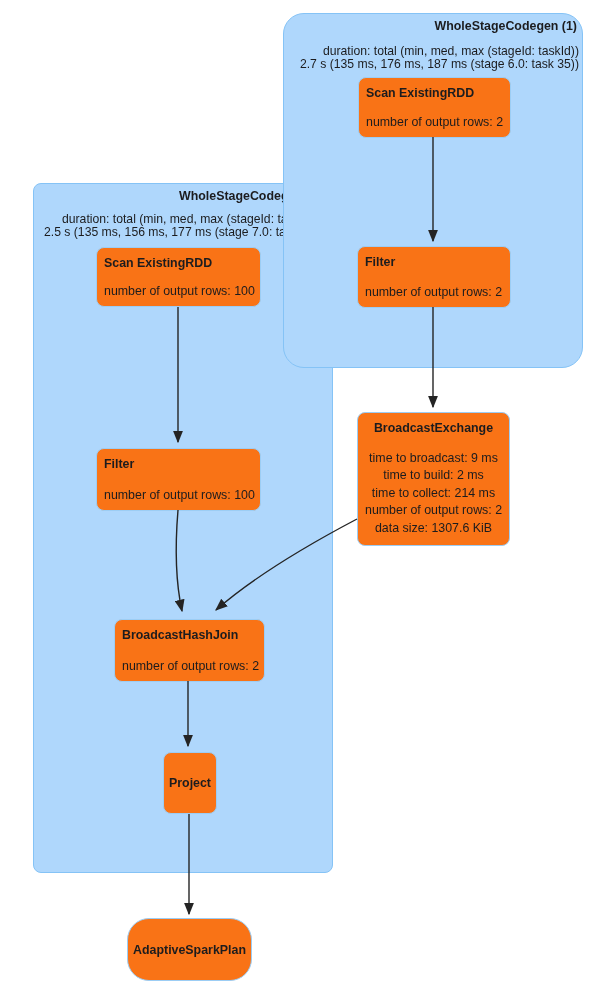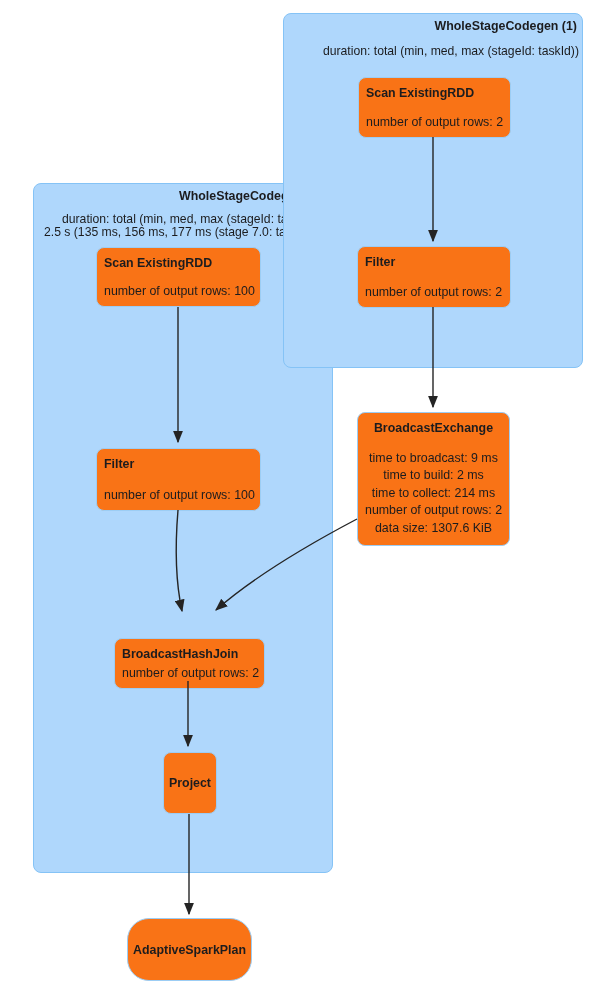--- a/index.html
+++ b/index.html
@@ -69,33 +69,34 @@
     <div class="node" style="left:62px;top:63px;width:165px;height:60px;">
       <div class="title">Scan ExistingRDD</div>
       <div class="metric">number of output rows: 100</div>
     </div>
 
     <div class="node" style="left:62px;top:264px;width:165px;height:63px;">
       <div class="title">Filter</div>
       <div class="metric">number of output rows: 100</div>
     </div>
 
-    <div class="node" style="left:80px;top:454px;width:151px;height:51px;">
+    <div class="node" style="left:80px;top:435px;width:151px;height:63px;">
       <div class="title">BroadcastHashJoin</div>
       <div class="metric">number of output rows: 2</div>
     </div>
 
     <div class="node center" style="left:129px;top:568px;width:54px;height:62px;">
       <div class="title">Project</div>
     </div>
   </div>
 
-  <div class="cluster" id="cluster-codegen-1" style="left:283px;top:13px;width:300px;height:355px;">
+  <div class="cluster" id="cluster-codegen-1" style="left:283px;top:13px;width:300px;height:355px;border-radius:21px;">
     <div class="cluster-title" style="right:5px;top:6px;text-align:right;">WholeStageCodegen (1)</div>
     <div class="cluster-duration" style="right:3px;top:31px;text-align:right;">duration: total (min, med, max (stageId: taskId))</div>
+    <div class="cluster-duration" style="right:3px;top:44px;text-align:right;">2.7 s (135 ms, 176 ms, 187 ms (stage 6.0: task 35))</div>
 
     <div class="node" style="left:74px;top:63px;width:153px;height:61px;">
       <div class="title">Scan ExistingRDD</div>
       <div class="metric">number of output rows: 2</div>
     </div>
 
     <div class="node" style="left:73px;top:232px;width:154px;height:62px;">
       <div class="title">Filter</div>
       <div class="metric">number of output rows: 2</div>
     </div>

